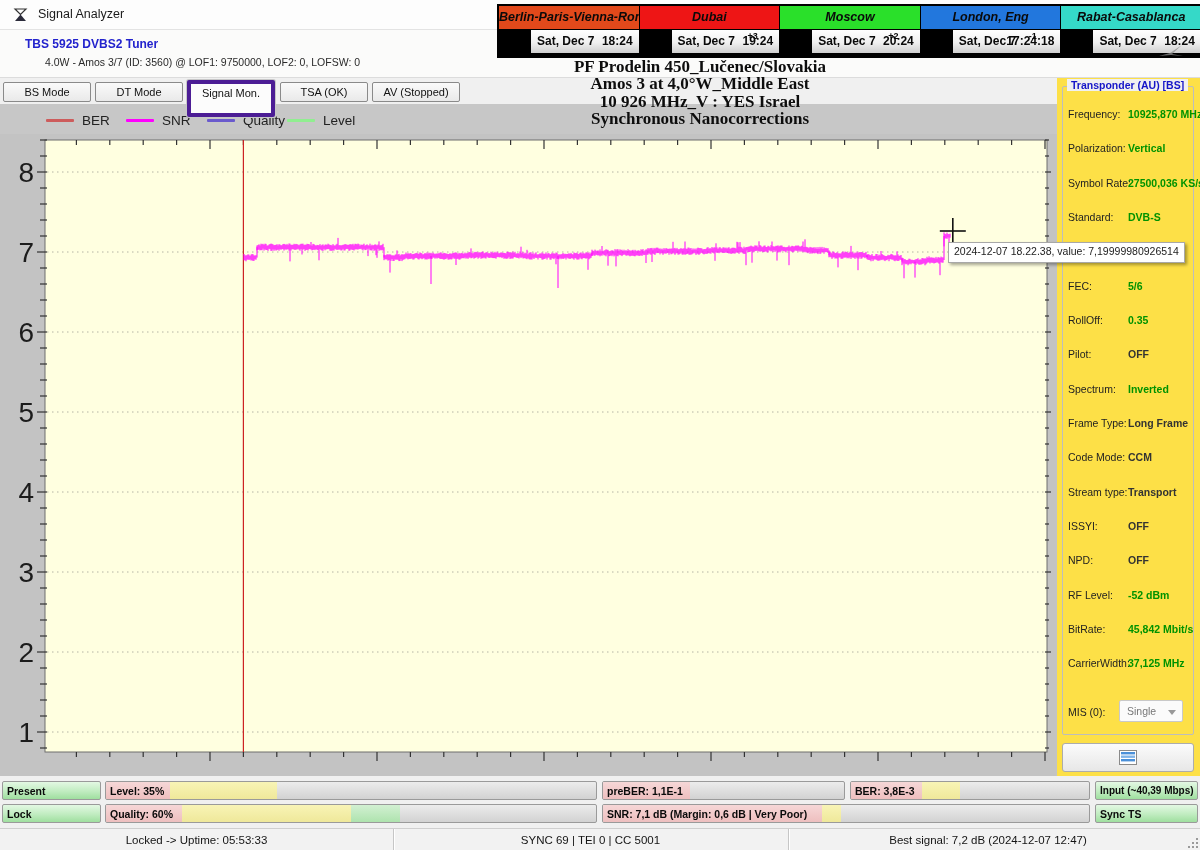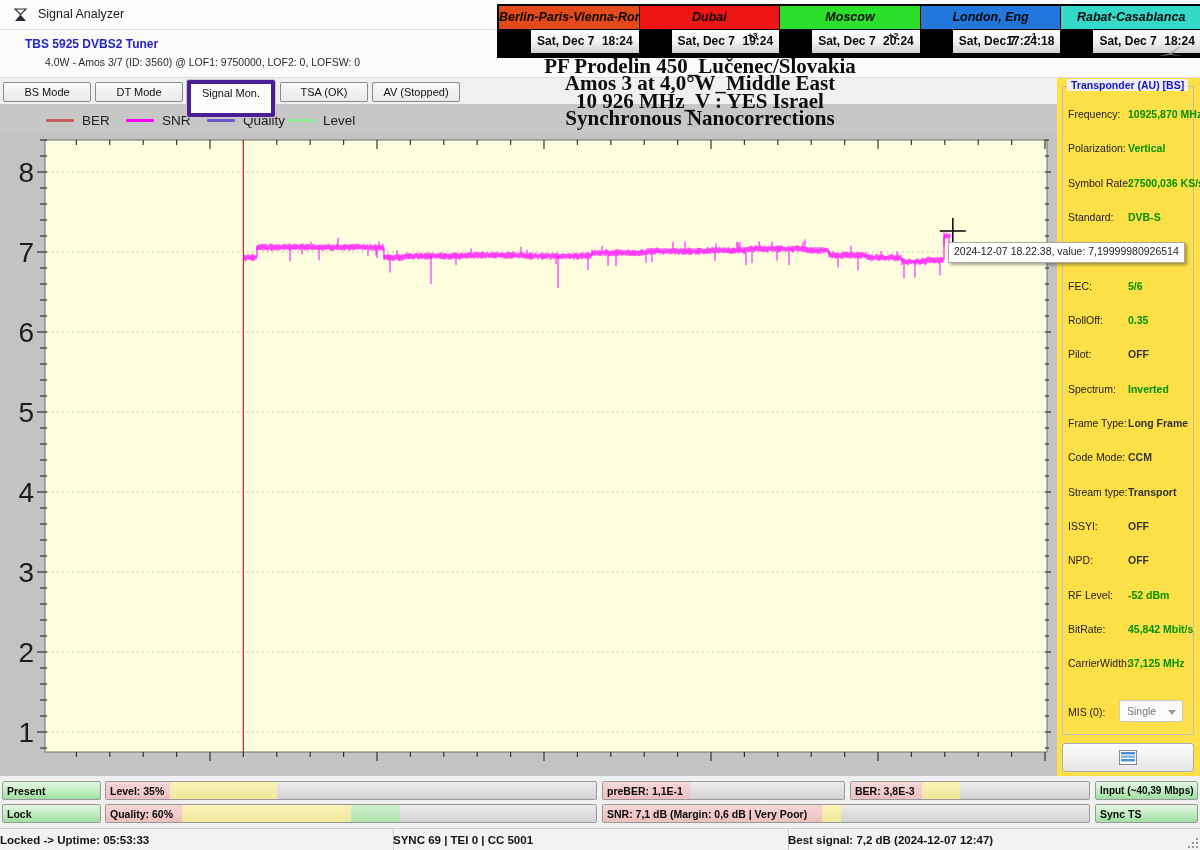--- a/index.html
+++ b/index.html
@@ -17,21 +17,21 @@
   .clockcell{width:139.6px;display:flex;flex-direction:column;border-right:1px solid #000;}
   .clockcell:last-child{border-right:none;}
   .clockhead{height:23px;line-height:23px;text-align:center;font-size:12.5px;font-weight:bold;font-style:italic;color:#0a0a0a;border-bottom:1px solid #000;white-space:nowrap;overflow:hidden;}
   .clocktime{position:relative;height:23px;background:linear-gradient(180deg,#ffffff 0%,#f0f0f0 55%,#cfcfcf 100%);font-size:12px;font-weight:bold;color:#0a0a0a;margin-left:32px;}
   .clockdate{position:absolute;left:6px;top:4px;}
   .clockoffset{position:absolute;left:76px;top:1px;font-size:9px;}
   .clockhm{position:absolute;right:6px;top:4px;}
   .minilogo{position:absolute;left:1158px;top:44px;width:26px;height:14px;opacity:.75;z-index:41;}
   
   .annotation{position:absolute;left:420px;top:58px;width:560px;text-align:center;z-index:30;
-              font-family:"Liberation Serif",serif;font-weight:bold;font-size:21px;line-height:17.4px;color:#0d0d0d;}
+              font-family:"Liberation Serif",serif;font-weight:bold;font-size:17px;line-height:17.4px;color:#0d0d0d;}
   
   .tabsrow{position:absolute;left:0;top:80px;width:470px;height:24px;z-index:5;}
   .tabbtn{position:absolute;top:2px;width:88px;height:20px;line-height:19px;text-align:center;font-size:11px;color:#111;
           background:linear-gradient(180deg,#fafafa,#e9e9e9);border:1px solid #8a8a8a;border-radius:2px;box-sizing:border-box;}
   .tabbtn.active{top:0;height:37px;background:#fcfcfc;border:4px solid #4c1d95;box-shadow:0 0 0 1px #c8c8c8;text-align:center;}
   
   .chartbox{position:absolute;left:0;top:104px;width:1057px;height:672px;background:#c3c3c3;}
   .legendrow{position:absolute;left:0;top:0;width:1057px;height:30px;background:#c7c7c7;}
   .legenditem{position:absolute;top:8px;height:16px;display:flex;align-items:center;}
   .legendline{width:28px;height:3px;margin-right:8px;border-radius:1px;}
@@ -61,21 +61,21 @@
         background:linear-gradient(180deg,#ececec,#d2d2d2);overflow:hidden;}
   .sbar .segwrap{position:absolute;left:0;top:0;height:100%;width:100%;display:flex;}
   .seg{height:100%;}
   .seg-pink{background:linear-gradient(180deg,#f6d7d7,#eebfbf);}
   .seg-yellow{background:linear-gradient(180deg,#f8f4b6,#efe89a);}
   .seg-green{background:linear-gradient(180deg,#d2f0d2,#aee3ae);}
   .sbar.greenbar{background:linear-gradient(180deg,#e3f8e3 0%,#c0ecc0 55%,#9fdf9f 100%);}
   .sbar .bartext{position:absolute;left:4px;top:3px;font-size:10.5px;font-weight:bold;color:#0a0a0a;white-space:nowrap;z-index:2;}
   
   .statusbar{position:absolute;left:0;top:828px;width:1200px;height:22px;background:#f2f2f2;border-top:1px solid #cfcfcf;box-sizing:border-box;}
-  .statussec{position:absolute;top:0;height:22px;line-height:22px;text-align:left;font-size:11.5px;font-weight:700;color:#141414;}
+  .statussec{position:absolute;top:0;height:22px;line-height:22px;text-align:center;font-size:11.5px;font-weight:400;color:#141414;}
   .statusdiv{border-right:1px solid #c6c6c6;box-shadow:1px 0 0 #fff;}
   .grip{position:absolute;right:2px;bottom:2px;width:12px;height:12px;}
   .grip i{position:absolute;width:2px;height:2px;background:#9a9a9a;}
 </style>
 </head>
 <body>
 
 <div id="app">
 
   <div class="titlebar">

